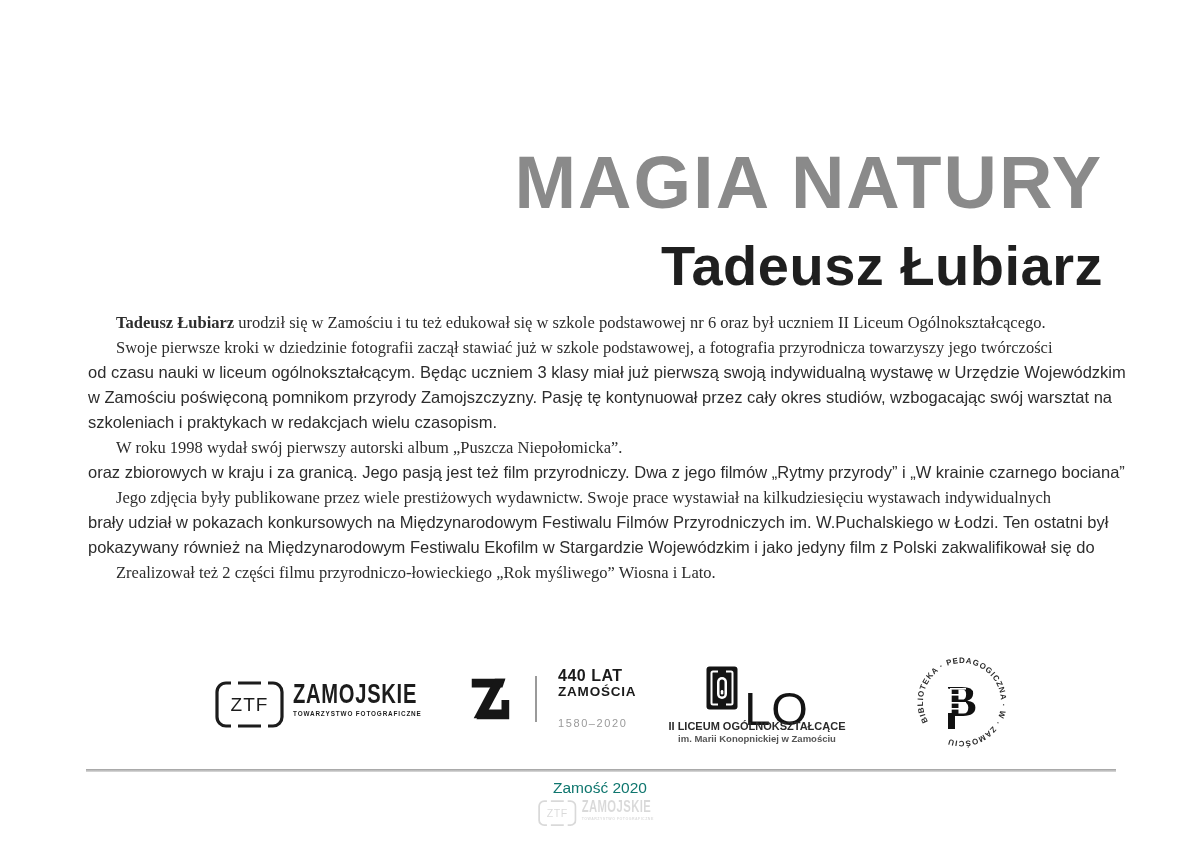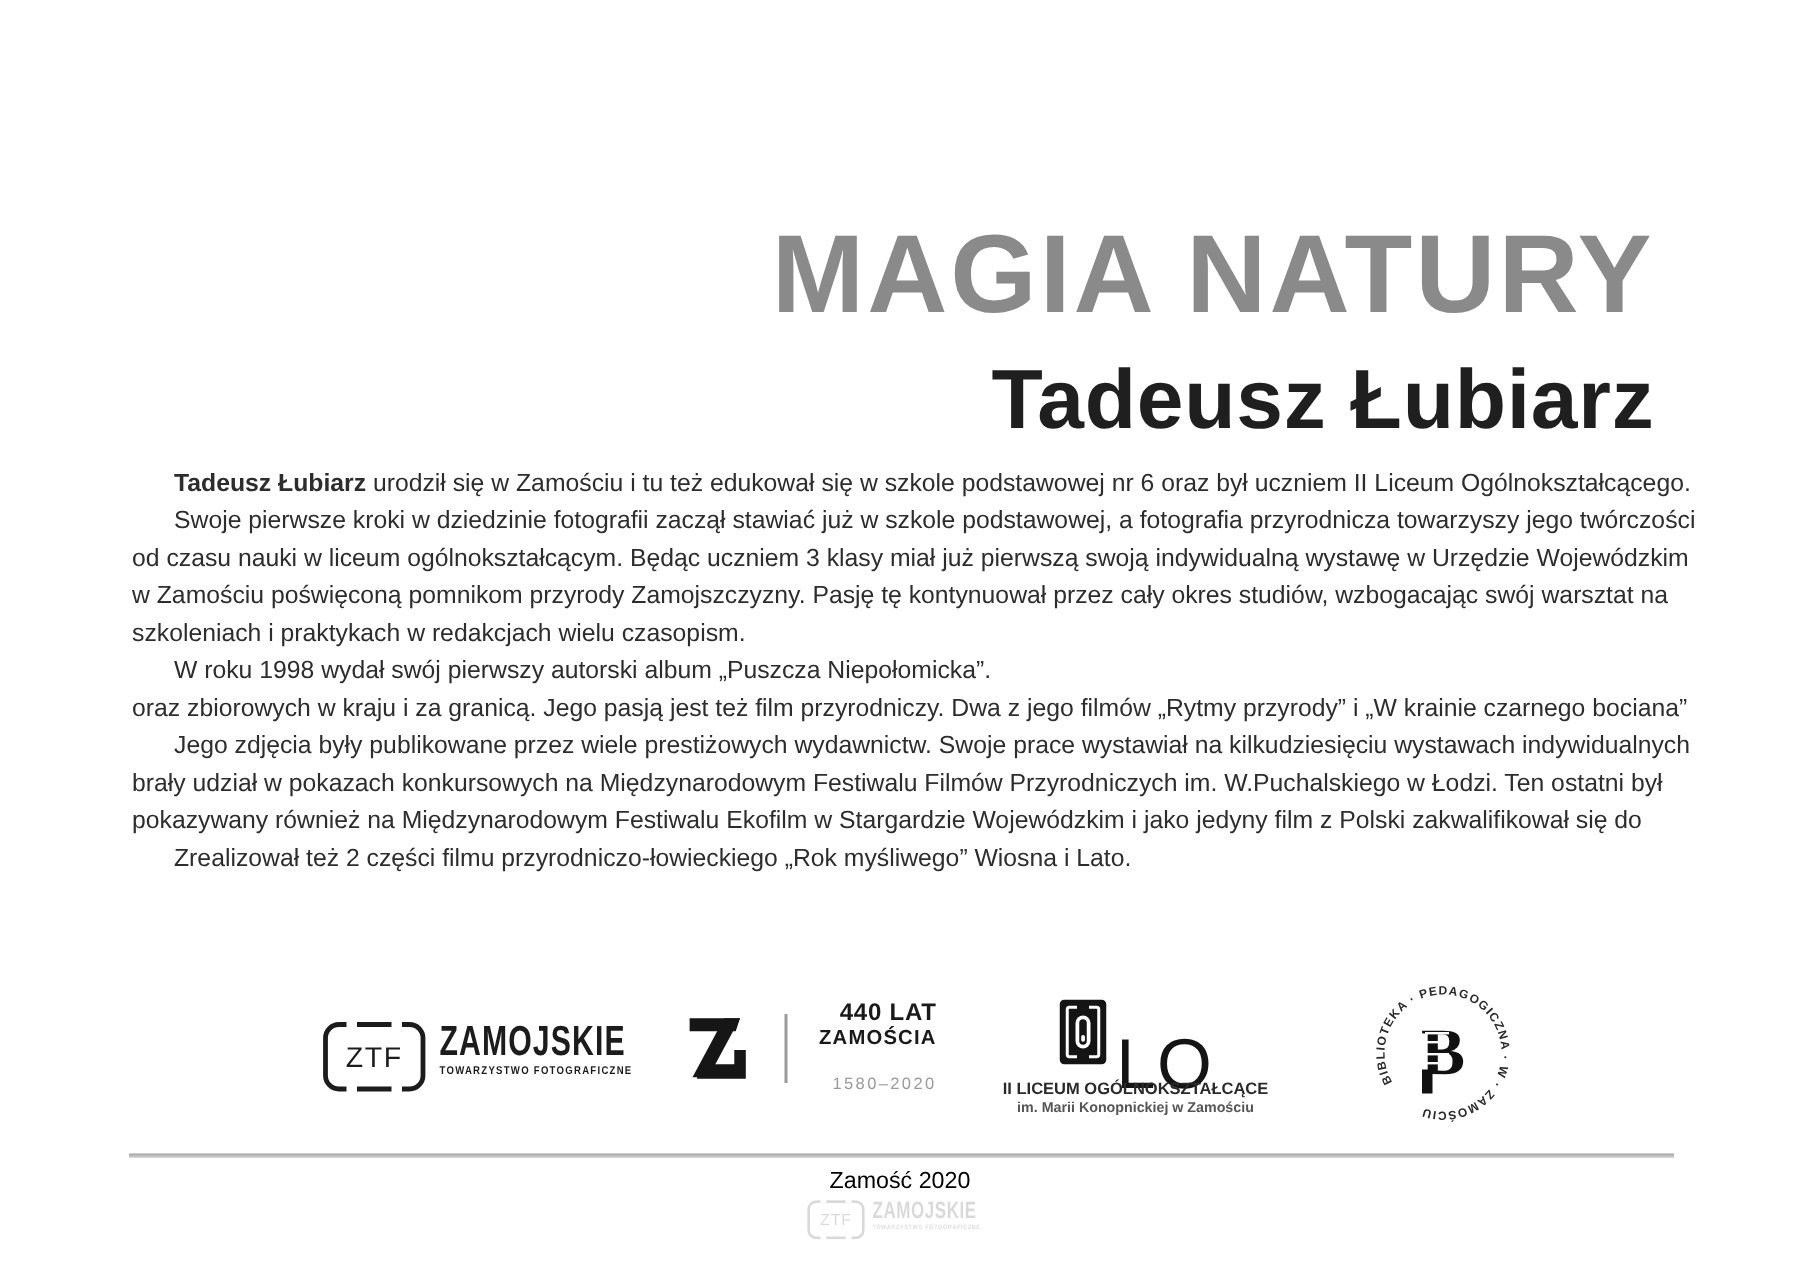--- a/index.html
+++ b/index.html
@@ -9,51 +9,51 @@
   
   .main-title{position:absolute;top:96px;right:97px;font-size:74px;font-weight:bold;
               letter-spacing:2px;color:#8a8a8a;line-height:1;white-space:nowrap;text-align:center;}
   .author-title{position:absolute;top:192px;right:97px;font-size:56px;font-weight:bold;
                 letter-spacing:.5px;color:#1f1f1f;line-height:1;white-space:nowrap;}
 
   
   .bio{position:absolute;left:88px;top:310px;width:1040px;font-size:16.5px;
        line-height:25px;color:#2d2d2d;}
   .bio .ln{white-space:nowrap;}
-  .bio .indent{padding-left:28px;}
+  .bio .indent{padding-left:28px;font-family:Liberation Serif, serif;}
   .bio strong{font-weight:bold;}
 
   
   .logo-ztf{position:absolute;left:215px;top:681px;display:flex;gap:9px;align-items:flex-start;}
   .ztf-text{display:flex;flex-direction:column;}
   .ztf-name{font-size:28px;font-weight:bold;letter-spacing:1px;color:#1c1c1c;line-height:26px;
             transform:scaleX(.72);transform-origin:0 0;white-space:nowrap;}
   .ztf-sub{font-size:7.5px;font-weight:bold;letter-spacing:1px;color:#1c1c1c;margin-top:2px;
            transform:scaleX(.85);transform-origin:0 0;white-space:nowrap;}
 
-  .logo-440{position:absolute;left:454px;top:668px;display:flex;align-items:center;gap:21px;text-align:right;}
+  .logo-440{position:absolute;left:466px;top:668px;display:flex;align-items:center;gap:21px;}
   .divider-440{width:2px;height:46px;background:#9a9a9a;}
   .t440{display:flex;flex-direction:column;line-height:1.05;}
   .t440-l1{font-size:16px;font-weight:bold;letter-spacing:.5px;color:#1a1a1a;white-space:nowrap;}
   .t440-l2{font-size:13.5px;font-weight:bold;letter-spacing:.8px;color:#1a1a1a;white-space:nowrap;}
   .t440-years{font-size:11px;color:#9a9a9a;letter-spacing:1.6px;margin-top:19px;white-space:nowrap;}
 
   .logo-lo{position:absolute;left:668px;top:663px;width:178px;text-align:center;}
   .lo-top{display:flex;justify-content:center;align-items:center;gap:5px;height:50px;}
   .lo-letters{font-size:47px;color:#141414;letter-spacing:1px;line-height:1;font-weight:normal;margin-top:41px;}
   .lo-line1{font-size:11px;font-weight:bold;color:#2a2a2a;margin-top:7px;white-space:nowrap;}
   .lo-line2{font-size:9.5px;font-weight:bold;color:#555;margin-top:1px;white-space:nowrap;}
 
   .logo-bp{position:absolute;left:910px;top:650px;}
 
   
   .footer-line{position:absolute;left:86px;top:769px;width:1030px;height:3px;
                background:linear-gradient(#9f9f9f,#dcdcdc);}
   .place-year{position:absolute;left:0;top:779px;width:1200px;text-align:center;
-              font-size:15.5px;color:#000000;}
+              font-size:15.5px;color:#0f766e;}
   .watermark{position:absolute;left:538px;top:800px;display:flex;gap:9px;align-items:flex-start;
              opacity:.16;transform:scale(.56);transform-origin:0 0;}
 </style>
 </head>
 <body>
 
 <div class="page">
 
   <h1 class="main-title">MAGIA NATURY</h1>
   <h2 class="author-title">Tadeusz Łubiarz</h2>

